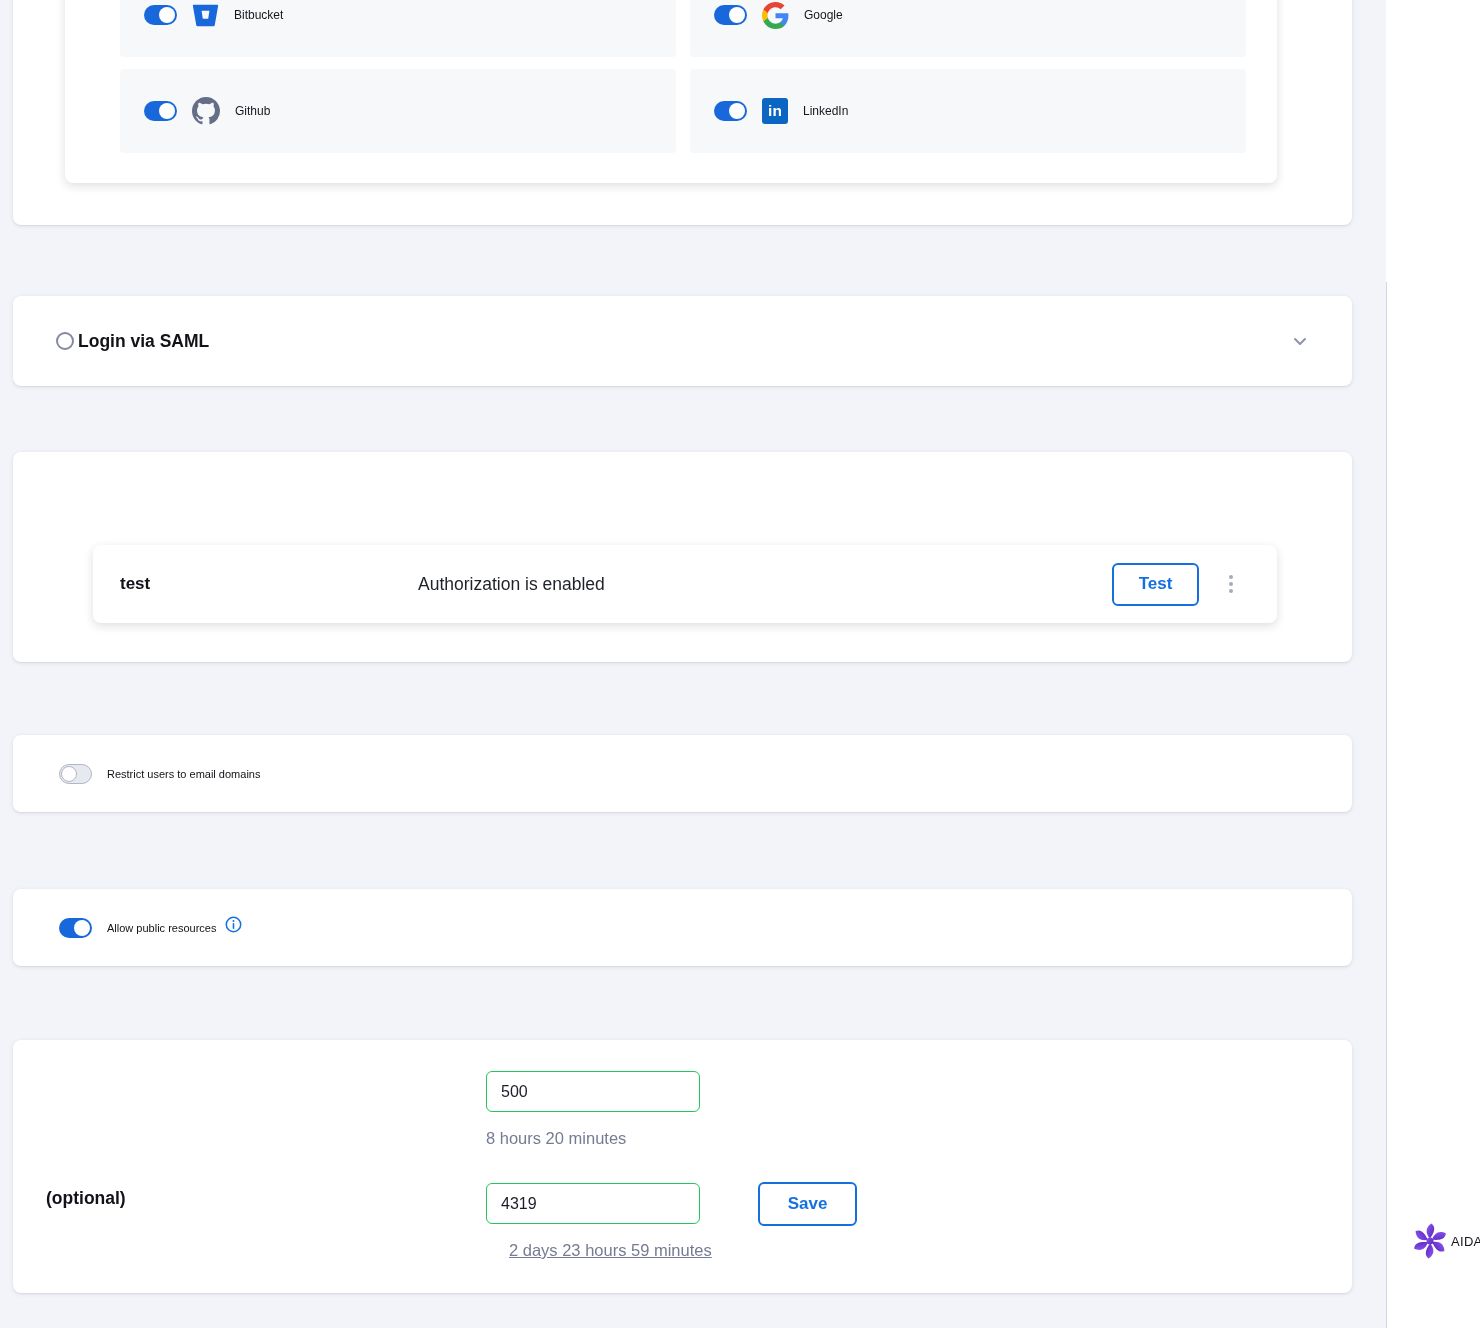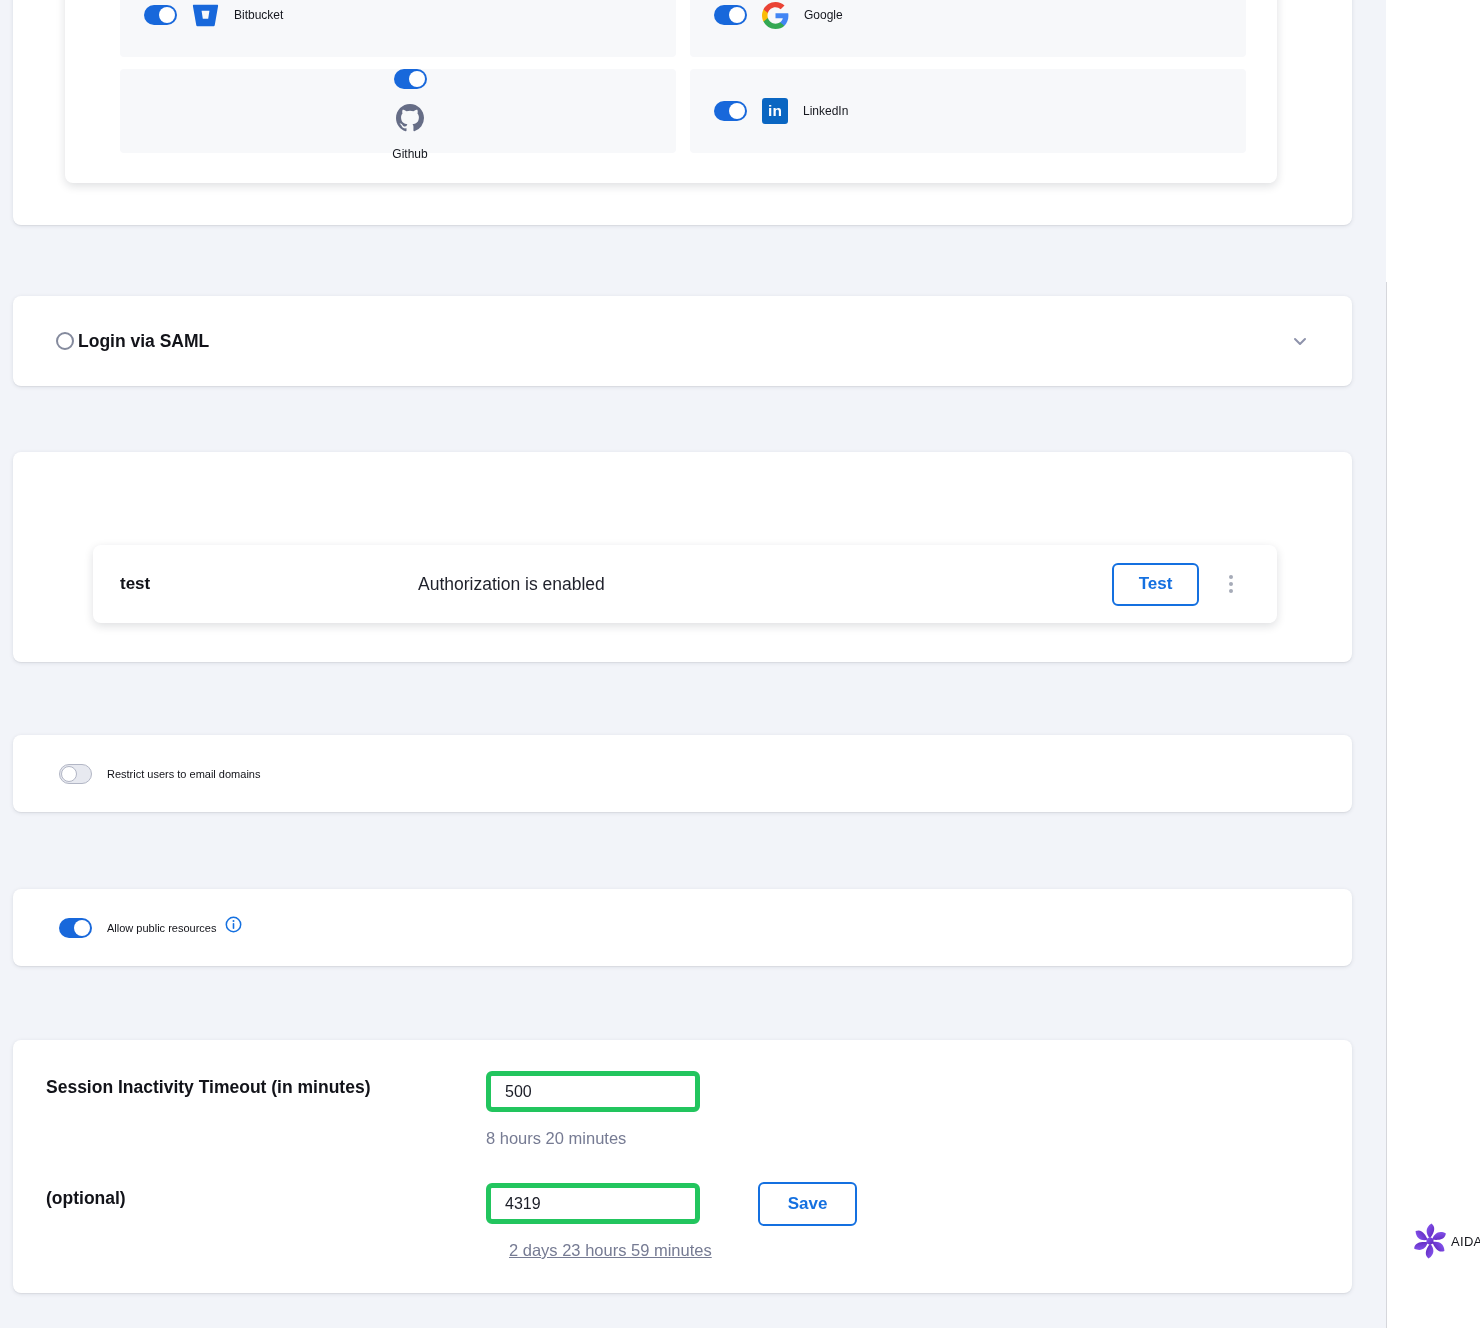--- a/index.html
+++ b/index.html
@@ -39,21 +39,21 @@
   .kebab{margin-left:24px;display:flex;flex-direction:column;gap:3px;padding:6px;cursor:pointer;}
   .kebab span{width:4px;height:4px;border-radius:50%;background:#a6abb8;}
 
   
   .row-head{display:flex;align-items:center;height:100%;padding:0 46px;box-sizing:border-box;}
   .row-label{font-size:11px;font-weight:400;color:#121319;margin-left:15px;}
   .info{margin-left:9px;margin-top:-6px;cursor:pointer;display:inline-flex;}
 
   
   .s-label{position:absolute;font-size:17.5px;font-weight:700;color:#121319;line-height:34px;}
-  .s-input{position:absolute;width:214px;height:41px;border:5px solid #22c55e;border-radius:6px;
+  .s-input{position:absolute;width:214px;height:41px;border:1px solid #22c55e;border-radius:6px;
            font-size:16px;color:#1b1d27;padding:0 14px;box-sizing:border-box;background:#fff;
            font-family:"Liberation Sans",sans-serif;}
   .s-hint{position:absolute;font-size:16.5px;color:#767b93;}
   .btn.save{position:absolute;width:99px;height:44px;font-size:17px;}
 
   
   .right-panel{position:absolute;left:1386px;top:0;width:94px;height:1328px;background:#fff;}
   .right-panel .divider{position:absolute;left:0;top:282px;width:1px;height:1046px;background:#d6d7dc;}
   .aida{position:absolute;left:0;right:0;top:1220px;display:flex;align-items:center;padding-left:23px;}
   .aida-label{font-size:13px;color:#15161c;letter-spacing:.3px;}
@@ -89,21 +89,21 @@
           <svg width="27" height="27" viewBox="0 0 24 24">
             <path fill="#4285F4" d="M23.49 12.27c0-.79-.07-1.54-.19-2.27H12v4.51h6.47c-.29 1.48-1.14 2.73-2.4 3.58v3h3.86c2.26-2.09 3.56-5.17 3.56-8.82z"></path>
             <path fill="#34A853" d="M12 24c3.24 0 5.95-1.08 7.93-2.91l-3.86-3c-1.08.72-2.45 1.16-4.07 1.16-3.13 0-5.78-2.11-6.73-4.96H1.29v3.09C3.26 21.3 7.31 24 12 24z"></path>
             <path fill="#FBBC05" d="M5.27 14.29c-.25-.72-.38-1.49-.38-2.29s.14-1.57.38-2.29V6.62H1.29C.47 8.24 0 10.06 0 12s.47 3.76 1.29 5.38l3.98-3.09z"></path>
             <path fill="#EA4335" d="M12 4.75c1.77 0 3.35.61 4.6 1.8l3.42-3.42C17.95 1.19 15.24 0 12 0 7.31 0 3.26 2.7 1.29 6.62l3.98 3.09c.95-2.85 3.6-4.96 6.73-4.96z"></path>
           </svg>
         </span>
         <span class="plabel">Google</span>
       </div>
 
-      <div class="tile" style="left:55px;top:134px;width:556px;height:84px;flex-direction:column;">
+      <div class="tile" style="left:55px;top:134px;width:556px;height:84px;">
         <span class="toggle on">
             <span class="knob"></span>
           </span>
         <span style="display:inline-flex;">
           <svg width="28" height="28" viewBox="0 0 24 24">
               <path fill="#666d86" d="M12 0C5.37 0 0 5.37 0 12c0 5.3 3.44 9.8 8.2 11.38.6.11.82-.26.82-.58 0-.28-.01-1.04-.02-2.04-3.34.73-4.04-1.61-4.04-1.61-.55-1.39-1.33-1.76-1.33-1.76-1.09-.74.08-.73.08-.73 1.2.08 1.84 1.24 1.84 1.24 1.07 1.83 2.8 1.3 3.49 1 .11-.78.42-1.3.76-1.6-2.66-.3-5.47-1.33-5.47-5.93 0-1.31.47-2.38 1.24-3.22-.12-.3-.54-1.52.12-3.18 0 0 1-.32 3.3 1.23a11.5 11.5 0 0 1 6 0c2.28-1.55 3.29-1.23 3.29-1.23.66 1.66.24 2.88.12 3.18.77.84 1.23 1.91 1.23 3.22 0 4.61-2.8 5.62-5.48 5.92.43.37.81 1.1.81 2.22 0 1.6-.01 2.89-.01 3.29 0 .32.21.7.82.58A12 12 0 0 0 24 12c0-6.63-5.37-12-12-12z"></path>
             </svg>
         </span>
         <span class="plabel">Github</span>
       </div>
@@ -165,21 +165,20 @@
         <svg width="17" height="17" viewBox="0 0 17 17">
             <circle cx="8.5" cy="8.5" r="7.2" fill="none" stroke="#1470e0" stroke-width="1.5"></circle>
             <line x1="8.5" y1="7.8" x2="8.5" y2="12.2" stroke="#1470e0" stroke-width="1.6" stroke-linecap="round"></line>
             <circle cx="8.5" cy="5.1" r="1" fill="#1470e0"></circle>
           </svg>
       </span>
     </div>
   </div>
 
   <div class="card" style="left:13px;top:1040px;width:1339px;height:253px;">
-    <div class="s-label" style="left:33px;top:30px;">Session Inactivity Timeout (in minutes)</div>
     <input class="s-input" style="left: 473px; top: 31px;" type="text" value="500">
     <div class="s-hint" style="left:473px;top:89px;">8 hours 20 minutes</div>
 
     <div class="s-label" style="left:33px;top:141px;">
       <div>(optional)</div>
     </div>
     <input class="s-input" style="left: 473px; top: 143px;" type="text" value="4319">
     <div class="s-hint" style="left:496px;top:201px;text-decoration:underline;">2 days 23 hours 59 minutes</div>
 
     <button class="btn save" style="left:745px;top:142px;">Save</button>

